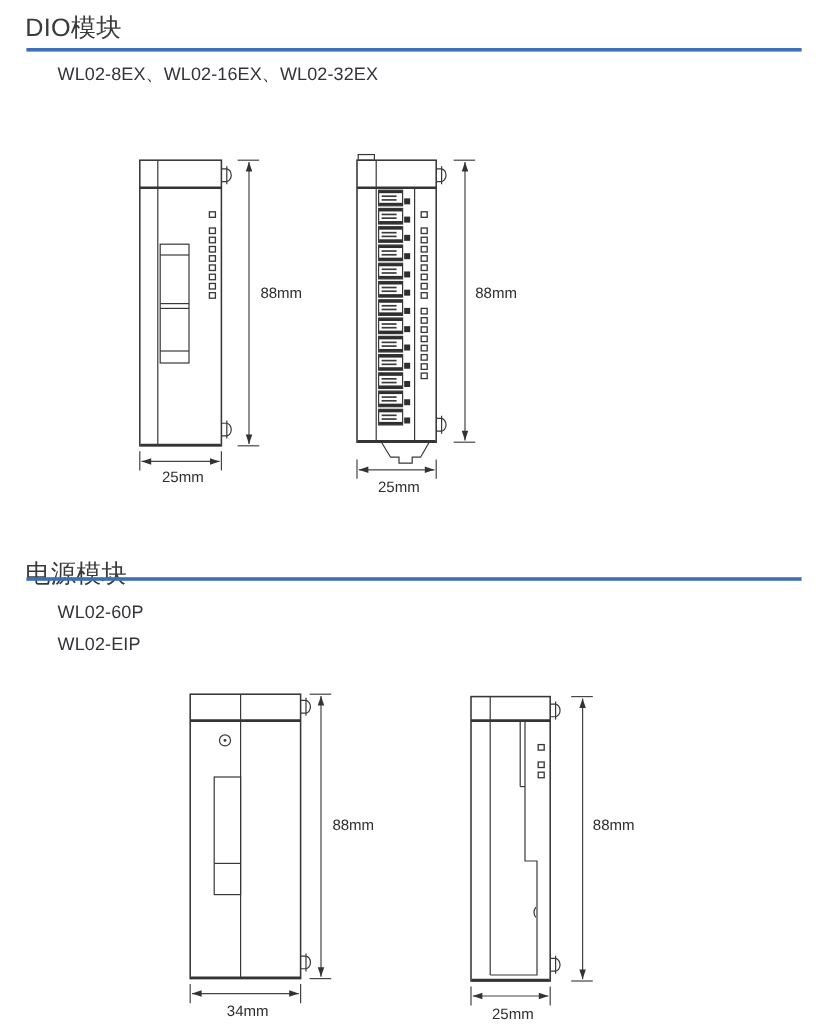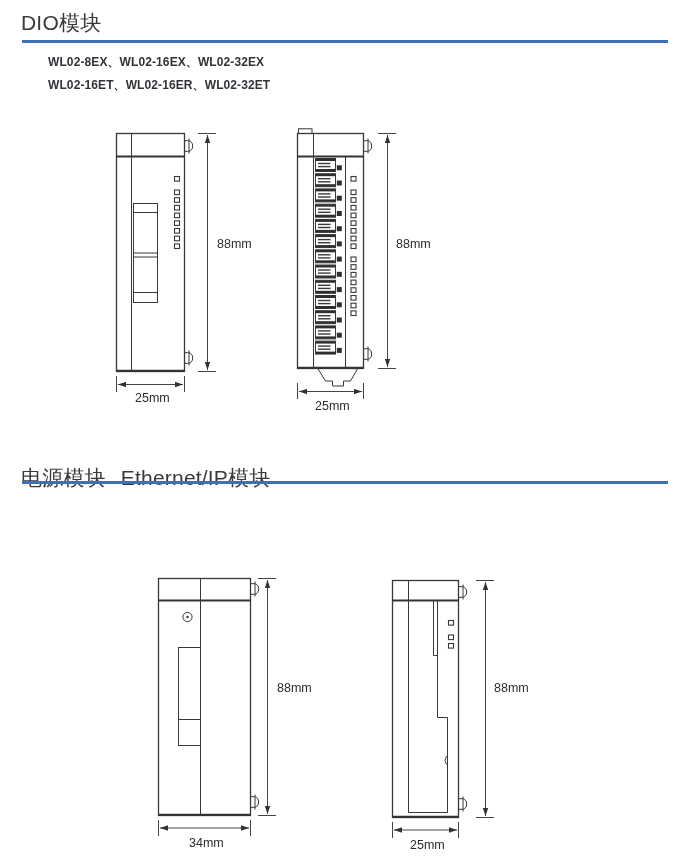--- a/index.html
+++ b/index.html
@@ -8,21 +8,21 @@
     font-family:"Liberation Sans",sans-serif;overflow:hidden;color:#333;
   }
   .sec-title{
     position:absolute;left:21px;font-size:21px;font-weight:500;color:#3a3a3c;
     display:flex;gap:15px;white-space:nowrap;letter-spacing:.2px;
   }
   .rule{
     position:absolute;left:22px;width:646px;height:2.5px;background:#3e6fb7;
   }
   .models{
-    position:absolute;left:48px;font-size:12px;font-weight:700;color:#33333a;
+    position:absolute;left:48px;font-size:15px;font-weight:400;color:#33333a;
     white-space:nowrap;letter-spacing:.1px;
   }
   .models.s1 div{line-height:23.4px;}
   .models.s2 div{line-height:26.5px;}
   svg.draw{position:absolute;left:0;top:0;}
   .ln{stroke:#383838;stroke-width:1.3;fill:none;}
   .thin{stroke:#383838;stroke-width:1;fill:none;}
   .thick{stroke:#343434;stroke-width:2.2;fill:none;}
   .led{fill:#ffffff;stroke:#383838;stroke-width:1.1;}
   .fillsq{fill:#2e2e2e;stroke:none;}
@@ -34,29 +34,31 @@
 
 <div class="page">
 
   <div class="sec-title" style="top:9px;">
     <span>DIO模块</span>
   </div>
   <div class="rule" style="top:40px;"></div>
 
   <div class="models s1" style="top:51px;">
     <div>WL02-8EX、WL02-16EX、WL02-32EX</div>
-    <div>WL02-16ET、WL02-16ER、WL02-32ET</div>
   </div>
 
   <div class="sec-title" style="top:464px;">
     <span>电源模块</span>
-    <span>Ethernet/IP模块</span>
   </div>
   <div class="rule" style="top:481px;"></div>
 
+  <div class="models s2" style="top:498px;">
+    <div>WL02-60P</div>
+    <div>WL02-EIP</div>
+  </div>
 
   <svg class="draw" width="690" height="861" viewBox="0 0 690 861">
     <defs>
       <marker id="ae" markerUnits="userSpaceOnUse" markerWidth="10" markerHeight="8" refX="8.5" refY="3" orient="auto">
         <path d="M0.5,0.3 L8.5,3 L0.5,5.7 Z" fill="#333"></path>
       </marker>
       <marker id="as" markerUnits="userSpaceOnUse" markerWidth="10" markerHeight="8" refX="0.5" refY="3" orient="auto">
         <path d="M8.5,0.3 L0.5,3 L8.5,5.7 Z" fill="#333"></path>
       </marker>
       <rect id="led" width="5" height="4.6" class="led"></rect>

